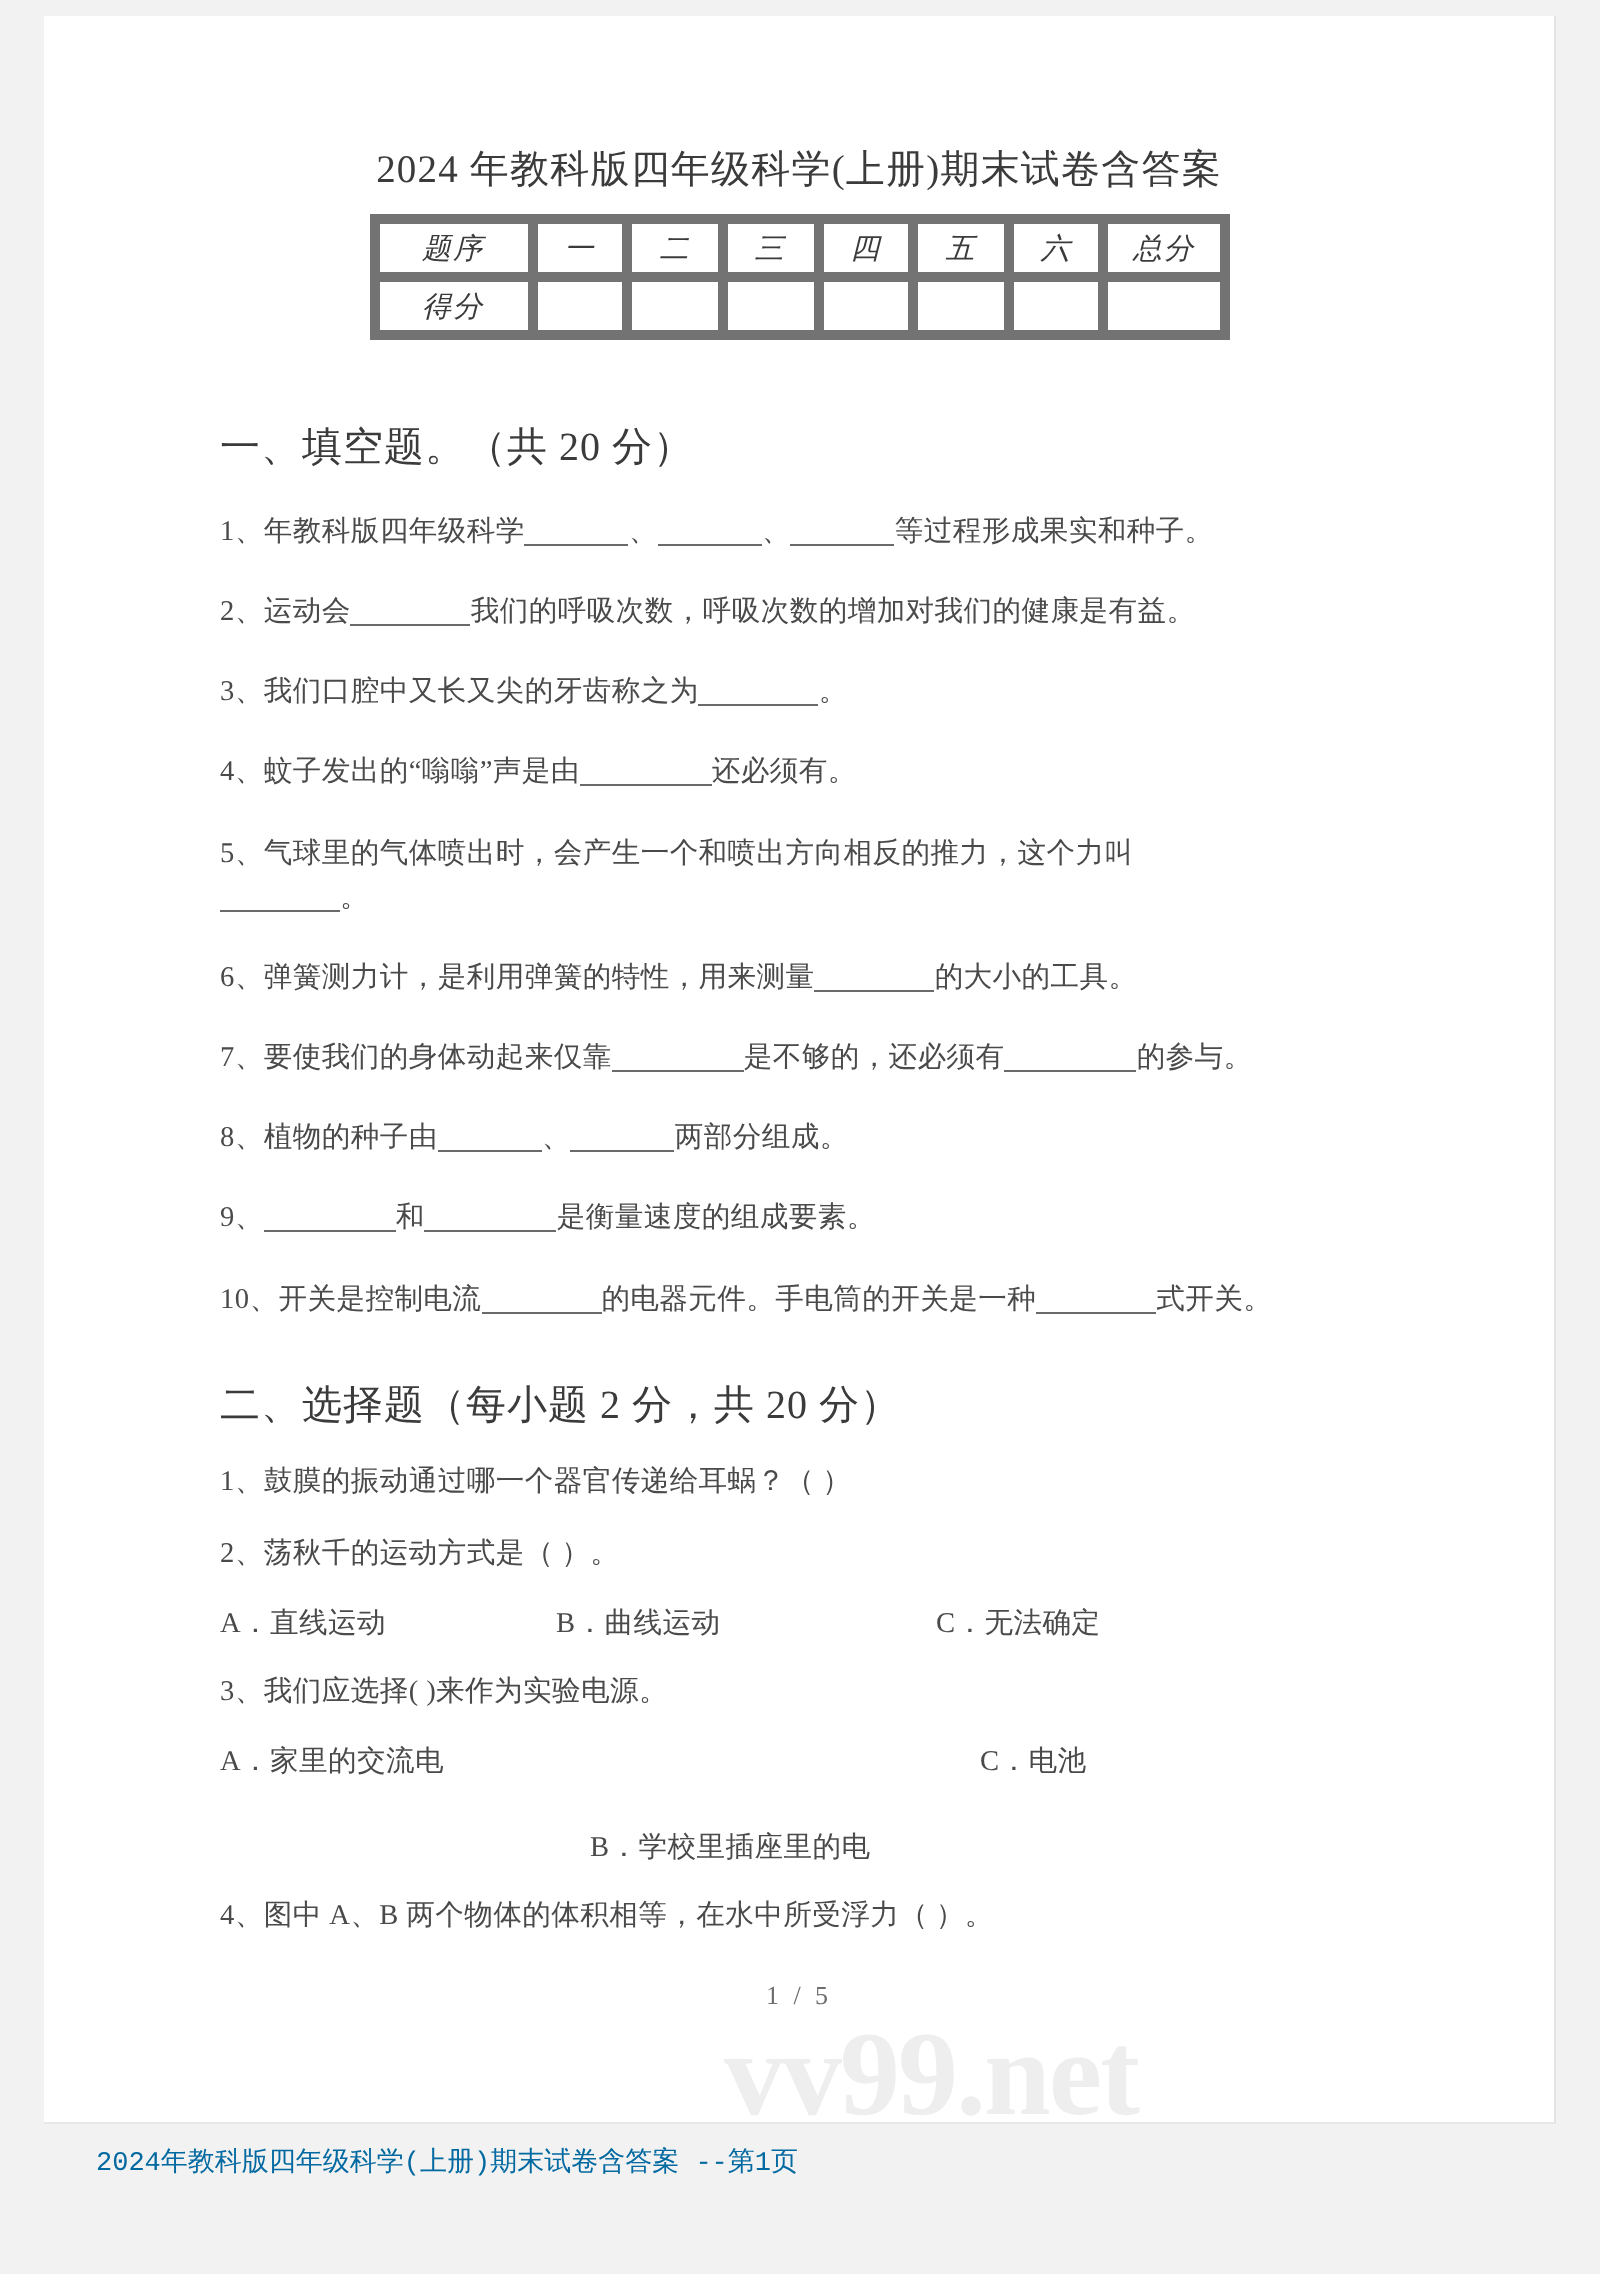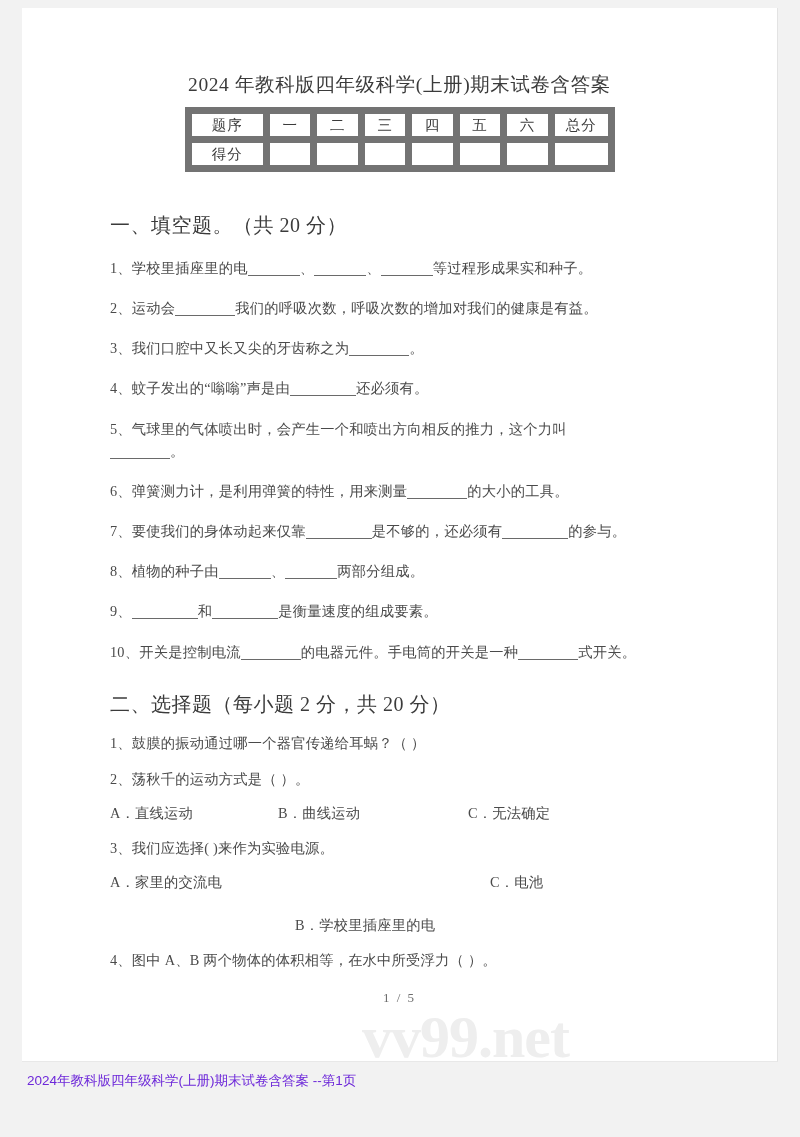--- a/index.html
+++ b/index.html
@@ -88,26 +88,27 @@
     margin: 9px 0 0 0;
     display: flex;
     justify-content: center;
   }
   table.score-table {
     border-collapse: collapse;
     width: 430px;
     color: #3b3b3b;
   }
   table.score-table td {
-    border: 7px solid #737373;
+    border: 5px solid #737373;
     height: 29px;
     text-align: center;
     font-size: 14.5px;
     letter-spacing: 1px;
     padding: 0;
+    font-style: italic;
   }
   table.score-table td.hdr-label { width: 82px; }
   table.score-table td.col-num { width: 49px; }
   table.score-table td.col-total { width: 62px; }
 
   
   .section-head {
     font-size: 20px;
     color: #3b3b3b;
     margin: 40px 0 0 88px;
@@ -159,25 +160,25 @@
     text-align: center;
     font-size: 13px;
     color: #6d6d6d;
     letter-spacing: 2px;
     z-index: 3;
   }
 
   
   .footer-caption {
     position: absolute;
-    left: 27px;
+    left: 48px;
     top: 1072px;
     font-size: 13.5px;
-    color: #6d28d9;
-    font-family: Liberation Sans, sans-serif;
+    color: #0369a1;
+    font-family: Liberation Mono, monospace;
     letter-spacing: 0px;
     white-space: nowrap;
   }
 </style>
 </head>
 <body>
 
 <div id="page-root">
 
   <div class="paper">
@@ -212,21 +213,21 @@
               <td class="col-num"></td>
               <td class="col-total"></td>
             </tr>
           </tbody>
         </table>
       </div>
 
       <div class="section-head">一、填空题。（共 20 分）</div>
 
       <div class="q">
-        <span>1、</span><span>学校里插座里的电</span><span class="blank b-sm"></span><span>、</span><span class="blank b-sm"></span><span>、</span><span class="blank b-sm"></span><span>等过程形成果实和种子。</span>
+        <span>1、</span><span>年教科版四年级科学</span><span class="blank b-sm"></span><span>、</span><span class="blank b-sm"></span><span>、</span><span class="blank b-sm"></span><span>等过程形成果实和种子。</span>
       </div>
 
       <div class="q">
         <span>2、</span><span>运动会</span><span class="blank b-md"></span><span>我们的呼吸次数，呼吸次数的增加对我们的健康是有益。</span>
       </div>
 
       <div class="q">
         <span>3、</span><span>我们口腔中又长又尖的牙齿称之为</span><span class="blank b-md"></span><span>。</span>
       </div>
 

